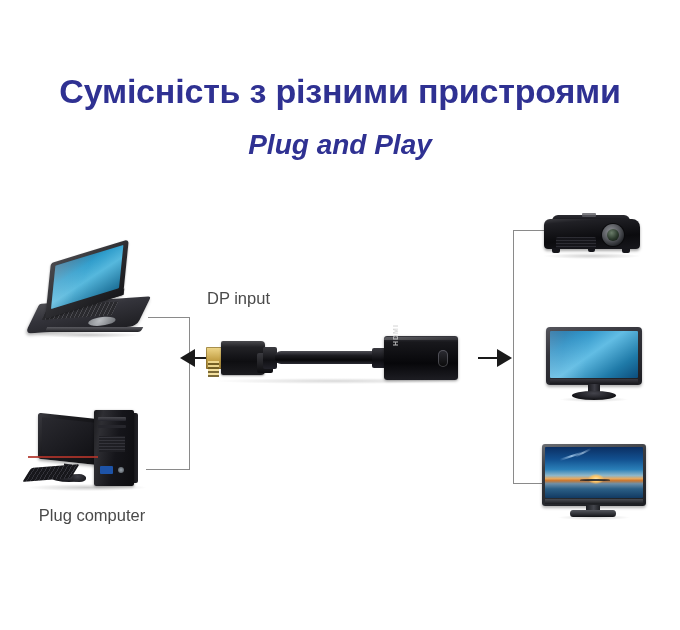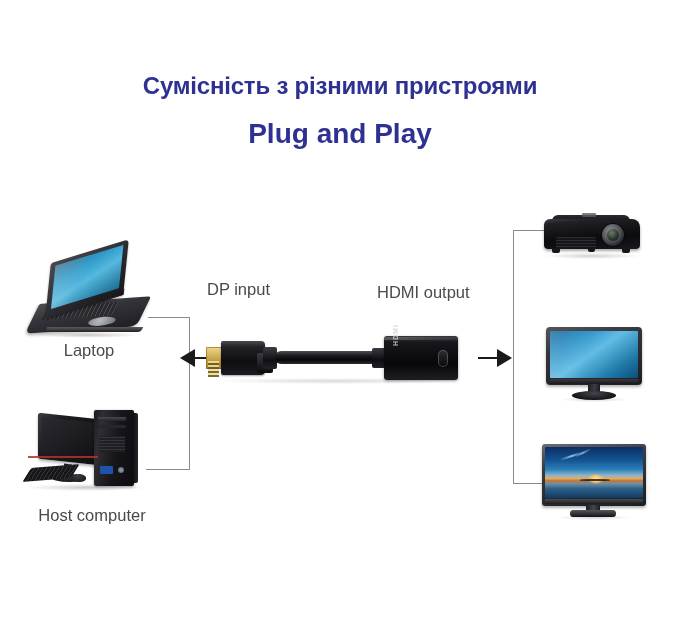--- a/index.html
+++ b/index.html
@@ -21,33 +21,34 @@
   }
 
   
   .title-block {
     position: absolute;
     left: 0; top: 72px;
     width: 680px;
     text-align: center;
   }
   .title-line1 {
-    font-size: 24px;
+    font-size: 34px;
     font-weight: bold;
     color: #2f3192;
     letter-spacing: -0.2px;
     line-height: 1.15;
     white-space: nowrap;
   }
   .title-line2 {
     margin-top: 18px;
     font-size: 28px;
     font-weight: bold;
     color: #2f3192;
     line-height: 1.15;
+    font-style: italic;
   }
 
   
   .dev-label {
     position: absolute;
     font-size: 16.5px;
     color: #4a4a4a;
     text-align: center;
     white-space: nowrap;
   }
@@ -485,57 +486,55 @@
   <div class="arrow-stem" style="left:189px; top:357px; width:22px;"></div>
   <div class="arrow arrow-left" style="left:180px; top:349px;"></div>
 
   <div class="line h" style="left:513px; top:230px; width:38px;"></div>
   <div class="line v" style="left:513px; top:230px; height:253px;"></div>
   <div class="line h" style="left:513px; top:483px; width:38px;"></div>
 
   <div class="arrow-stem" style="left:478px; top:357px; width:22px;"></div>
   <div class="arrow arrow-right" style="left:497px; top:349px;"></div>
 
-  <div class="port-label" style="left:207px; top:280px;text-align:right;">DP input</div>
-  <div class="port-label" style="left:377px; top:283px;">HDMI output</div>
+  <div class="port-label" style="left:207px; top:289px;text-align:right;">DP input</div>
 
   <div class="art laptop">
     <div class="lt-base">
       <div class="lt-kb"></div>
       <div class="lt-pad"></div>
     </div>
     <div class="lt-hinge"></div>
     <div class="lt-lid">
       <div class="lt-screen"></div>
     </div>
     <div class="lt-front"></div>
     <div class="lt-shadow"></div>
   </div>
-  <div class="dev-label" style="left:30px; top:341px; width:118px;">Laptop</div>
 
   <div class="art desktop">
     <div class="dt-monitor">
       <div class="dt-mscreen"></div>
     </div>
     <div class="dt-stand"></div>
     <div class="dt-foot"></div>
     <div class="dt-tower-side"></div>
     <div class="dt-tower">
       <div class="dt-bay"></div>
       <div class="dt-bay2"></div>
       <div class="dt-grill"></div>
       <div class="dt-logo"></div>
       <div class="dt-pwr"></div>
     </div>
     <div class="dt-redline"></div>
     <div class="dt-kb"></div>
     <div class="dt-mouse"></div>
     <div class="dt-shadow"></div>
   </div>
-  <div class="dev-label" style="left:12px; top:506px; width:160px;">Host computer</div>
+  <div class="dev-label" style="left:12px; top:506px; width:160px;">Plug computer</div>
 
   <div class="art adapter">
     <div class="dp-pins-strip">
       <div class="dp-pin-row"></div>
     </div>
     <div class="dp-body">
       <div class="dp-body-notch"></div>
     </div>
     <div class="dp-strain"></div>
     <div class="cable"></div>

